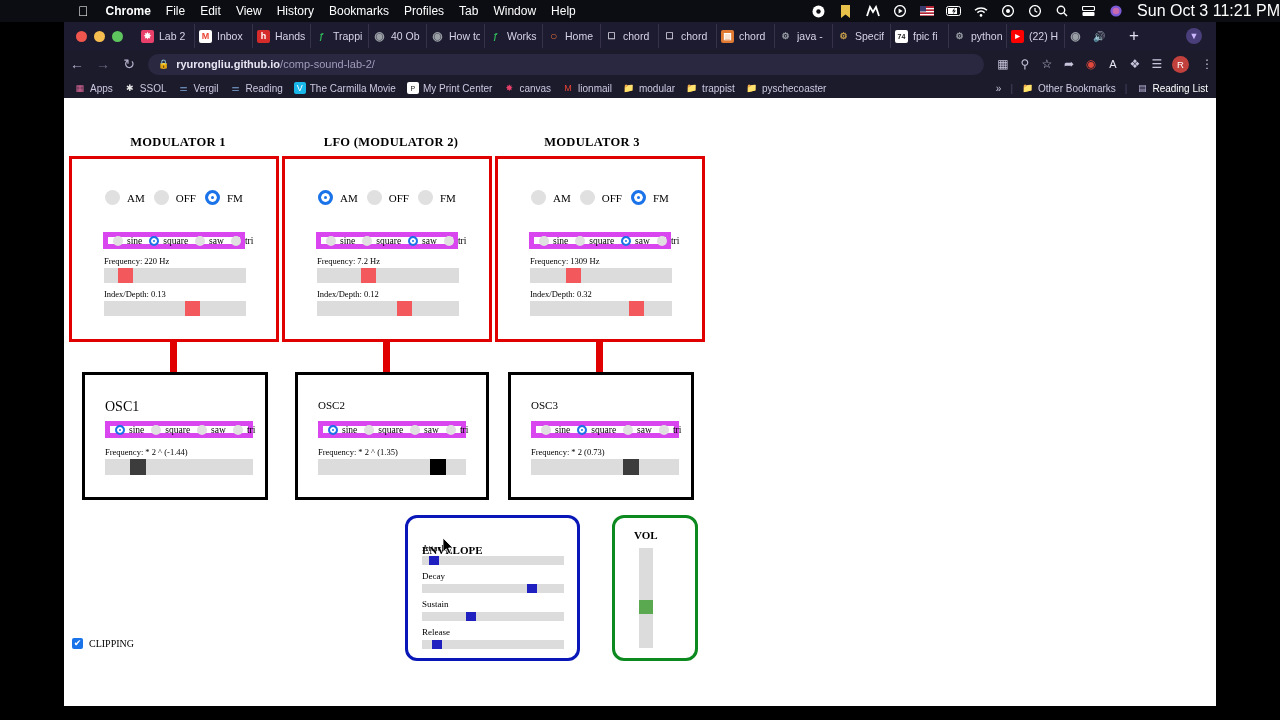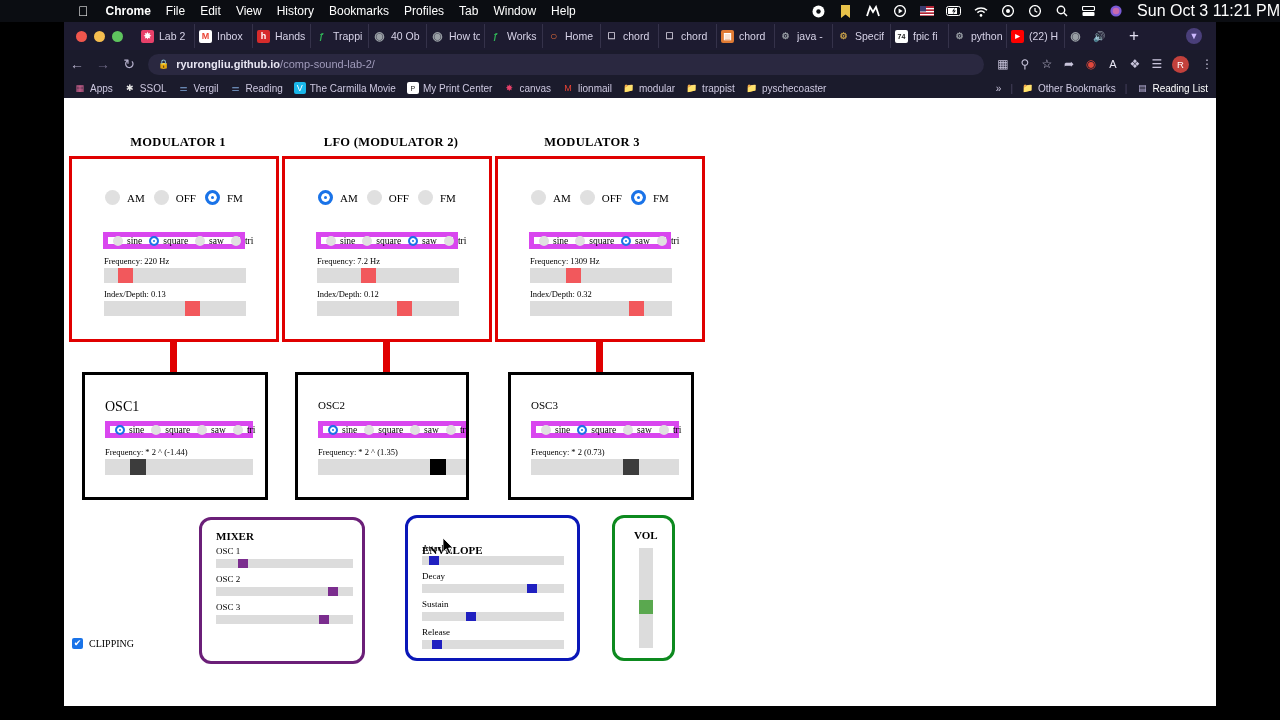--- a/index.html
+++ b/index.html
@@ -530,21 +530,21 @@
           <span class="wlab">saw</span>
         <span class="rad sm"></span>
           <span class="wlab">tri</span>
       </div>
       <div class="slab" style="left:20px;top:72px;">Frequency: * 2 ^ (-1.44)</div>
       <div class="slider" style="left:20px;top:84px;width:148px;height:16px;">
         <div class="thumb dark" style="left:17%;width:16px;"></div>
       </div>
     </div>
 
-    <div class="oscbox" style="left:231px;top:274px;width:174px;height:128px;">
+    <div class="oscbox" style="left:231px;top:274px;width:194px;height:128px;">
       <div class="slab" style="left:20px;top:24px;font-size:11px;">OSC2</div>
       <div class="wavebox" style="left:20px;top:46px;width:148px;height:17px;">
         <span class="rad sm on"></span>
           <span class="wlab">sine</span>
         <span class="rad sm"></span>
           <span class="wlab">square</span>
         <span class="rad sm"></span>
           <span class="wlab">saw</span>
         <span class="rad sm"></span>
           <span class="wlab">tri</span>
@@ -566,35 +566,20 @@
           <span class="wlab">saw</span>
         <span class="rad sm"></span>
           <span class="wlab">tri</span>
       </div>
       <div class="slab" style="left:20px;top:72px;">Frequency: * 2 (0.73)</div>
       <div class="slider" style="left:20px;top:84px;width:148px;height:16px;">
         <div class="thumb dark" style="left:62%;width:16px;"></div>
       </div>
     </div>
 
-    <div class="panel mixer" style="left:135px;top:419px;width:166px;height:147px;">
-      <div class="ptitle" style="left:14px;top:10px;">MIXER</div>
-      <div class="pslab" style="left:14px;top:26px;">OSC 1</div>
-      <div class="slider" style="left:14px;top:39px;width:137px;height:9px;">
-        <div class="thumb purple" style="left:16%;width:10px;"></div>
-      </div>
-      <div class="pslab" style="left:14px;top:54px;">OSC 2</div>
-      <div class="slider" style="left:14px;top:67px;width:137px;height:9px;">
-        <div class="thumb purple" style="left:82%;width:10px;"></div>
-      </div>
-      <div class="pslab" style="left:14px;top:82px;">OSC 3</div>
-      <div class="slider" style="left:14px;top:95px;width:137px;height:9px;">
-        <div class="thumb purple" style="left:75%;width:10px;"></div>
-      </div>
-    </div>
 
     <div class="panel env" style="left:341px;top:417px;width:175px;height:146px;">
       <div class="ptitle" style="left:14px;top:26px;">ENVELOPE</div>
       <div class="pslab" style="left:14px;top:25px;">Attack</div>
       <div class="slider" style="left:14px;top:38px;width:142px;height:9px;">
         <div class="thumb blue" style="left:5%;width:10px;"></div>
       </div>
       <div class="pslab" style="left:14px;top:53px;">Decay</div>
       <div class="slider" style="left:14px;top:66px;width:142px;height:9px;">
         <div class="thumb blue" style="left:74%;width:10px;"></div>
@@ -602,21 +587,21 @@
       <div class="pslab" style="left:14px;top:81px;">Sustain</div>
       <div class="slider" style="left:14px;top:94px;width:142px;height:9px;">
         <div class="thumb blue" style="left:31%;width:10px;"></div>
       </div>
       <div class="pslab" style="left:14px;top:109px;">Release</div>
       <div class="slider" style="left:14px;top:122px;width:142px;height:9px;">
         <div class="thumb blue" style="left:7%;width:10px;"></div>
       </div>
     </div>
 
-    <div class="panel vol" style="left:548px;top:417px;width:63px;height:146px;">
+    <div class="panel vol" style="left:548px;top:417px;width:86px;height:146px;">
       <div class="ptitle" style="left:19px;top:11px;">VOL</div>
       <div class="slider" style="left:24px;top:30px;width:14px;height:100px;">
         <div style="position:absolute;left:0;width:100%;height:14px;top:52%;background:#5aa84f;"></div>
       </div>
     </div>
 
     <div class="clipwrap" style="left:8px;top:540px;">
       <span class="cbx">✔</span>
       <span class="cliplab">CLIPPING</span>
     </div>

